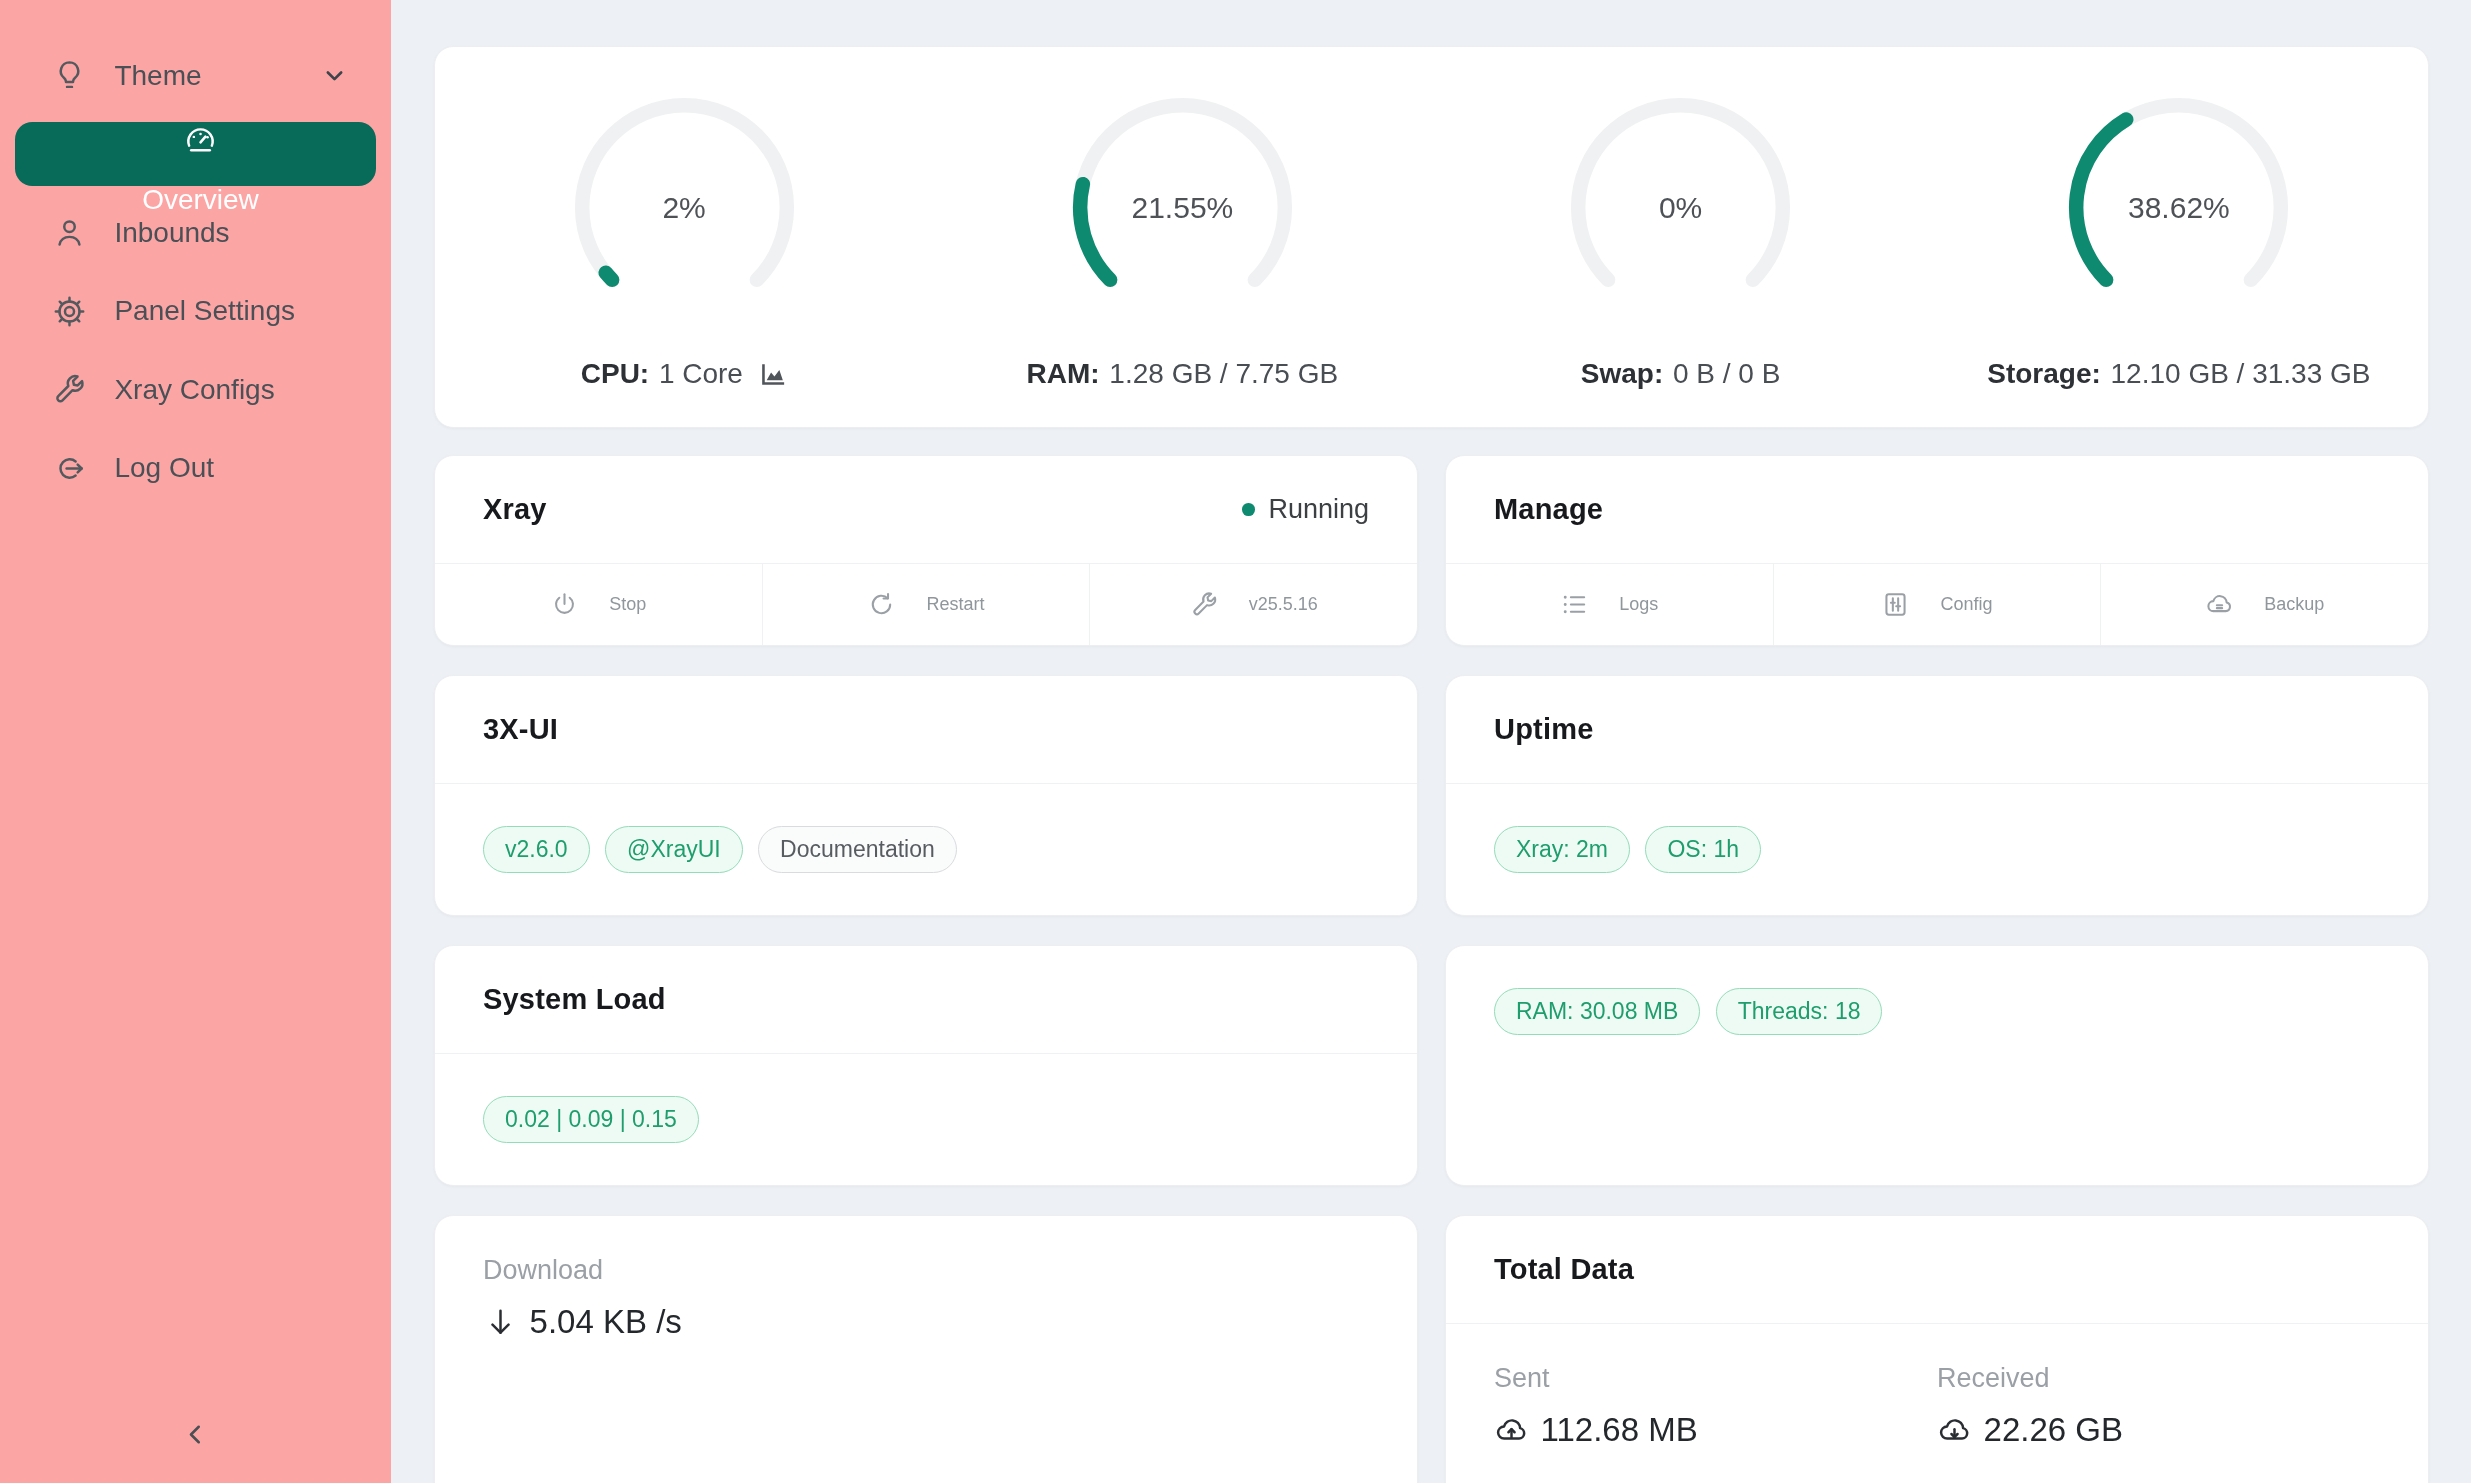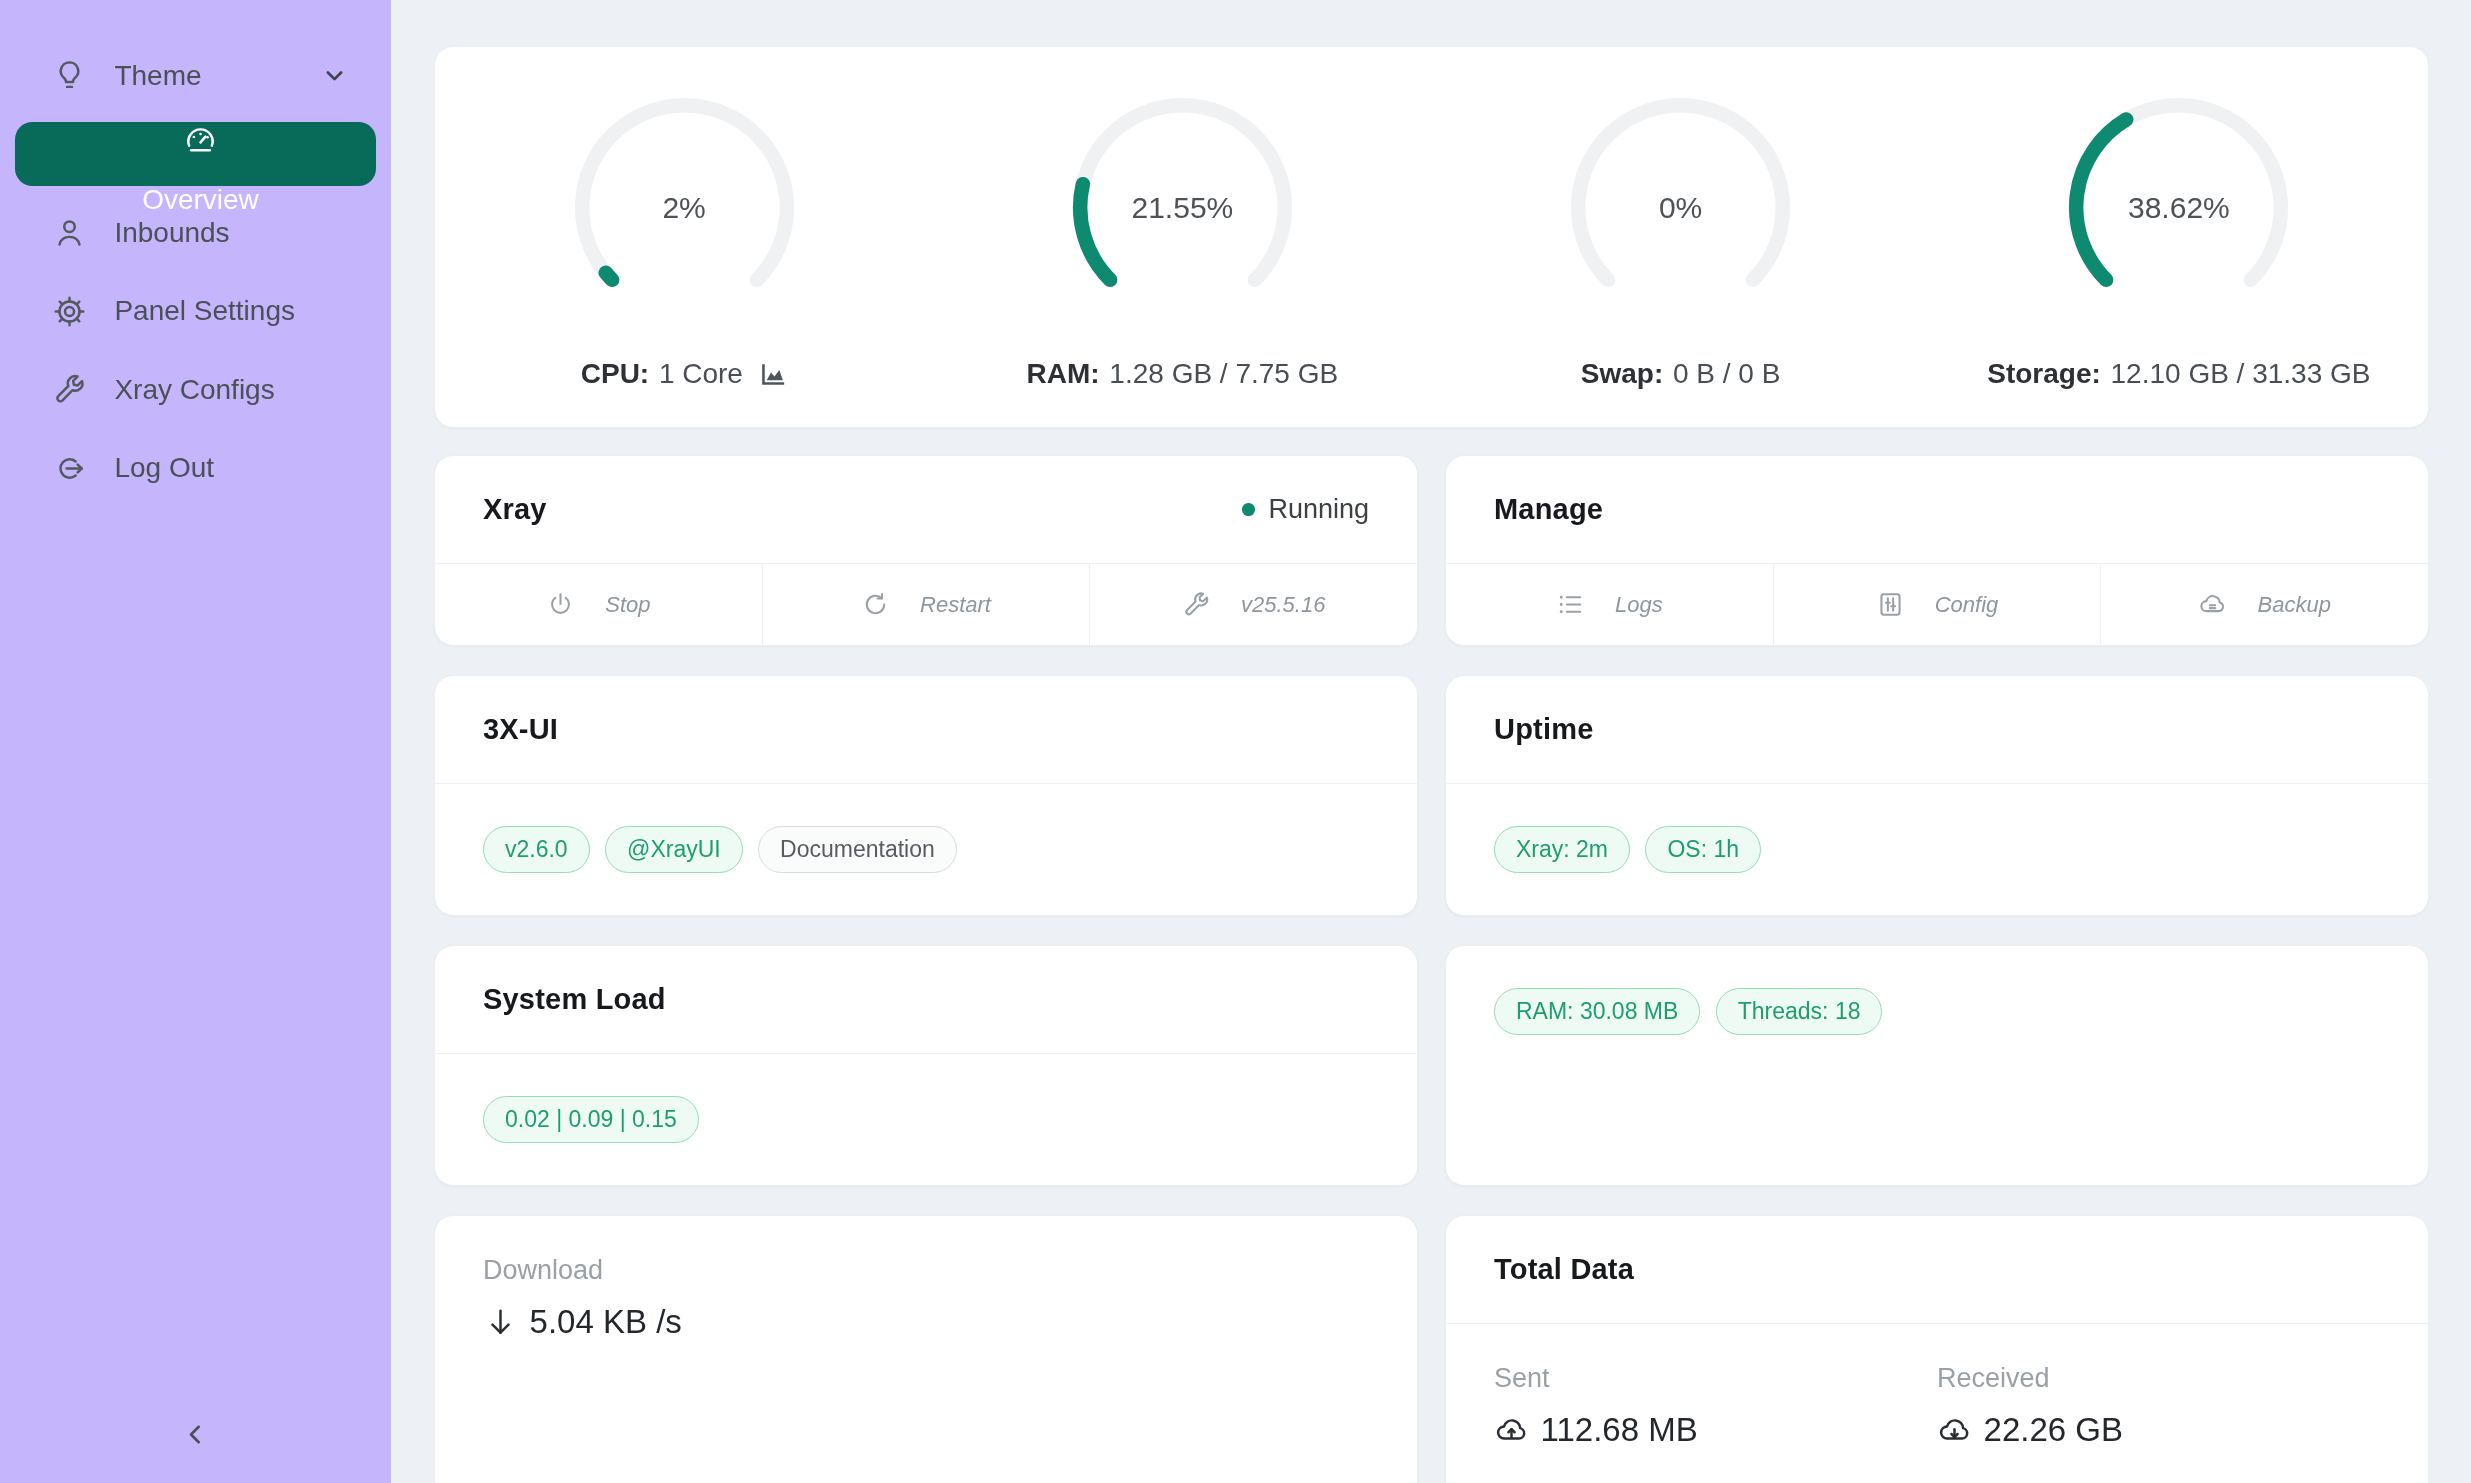--- a/index.html
+++ b/index.html
@@ -22,21 +22,21 @@
   *{box-sizing:border-box;margin:0;padding:0;}
   html,body{width:2472px;height:1483px;overflow:hidden;}
   body{
     font-family:"Liberation Sans", sans-serif;
     background:var(--bg);
     color:var(--text-mid);
   }
   
   .sidebar{
     position:fixed;left:0;top:0;width:391px;height:1483px;
-    background:#c4b5fd;padding-top:29px;z-index:5;
+    background:#fca5a5;padding-top:29px;z-index:5;
   }
   .side-item{
     display:flex;align-items:center;
     height:64px;margin:14.5px 15.4px;border-radius:17.4px;
     padding:0 27px 0 37px;gap:27px;
     font-size:28px;color:#4a5056;cursor:pointer;
   }
   .side-item .s-icon{width:35px;height:35px;flex:0 0 35px;color:#54595e;display:flex;}
   .side-item .s-icon svg{width:35px;height:35px;}
   .side-item.active{background:var(--accent-dark);color:#fff;flex-direction:column;}
@@ -82,21 +82,21 @@
   .card-head{
     height:108px;display:flex;align-items:center;padding:0 48px;
     border-bottom:1.9px solid var(--divider);
   }
   .card-title{font-size:29px;font-weight:700;color:#17191c;letter-spacing:0.2px;}
   .status{margin-left:auto;display:flex;align-items:center;gap:13.5px;font-size:27px;color:#3c4043;}
   .status-dot{width:12.6px;height:12.6px;border-radius:50%;background:var(--accent);}
   .actions{display:flex;height:81px;}
   .action{
     flex:1;display:flex;align-items:center;justify-content:center;gap:30px;
-    font-size:22px;color:var(--text-gray);cursor:pointer;font-style:italic;
+    font-size:18px;color:var(--text-gray);cursor:pointer;
   }
   .action + .action{border-left:1.9px solid var(--divider);}
   .action .a-icon{width:29px;height:29px;display:flex;color:#9aa0a6;}
   .action .a-icon svg{width:29px;height:29px;}
   .action-card{height:191px;}
   
   .tag-card{height:241px;margin-bottom:29px;}
   .tag-body{height:131px;display:flex;align-items:center;gap:15.4px;padding:0 48px;}
   .tag{
     font-size:23px;padding:7.7px 21px;border-radius:965px;border:1.9px solid;

